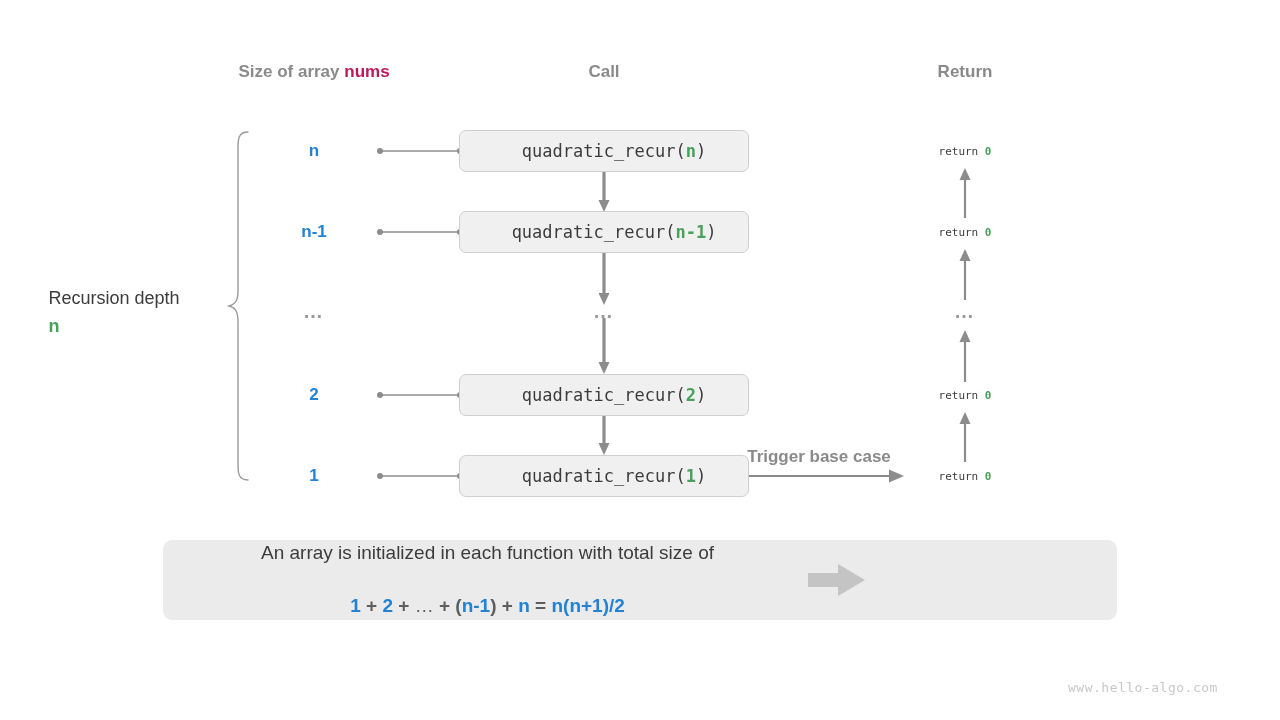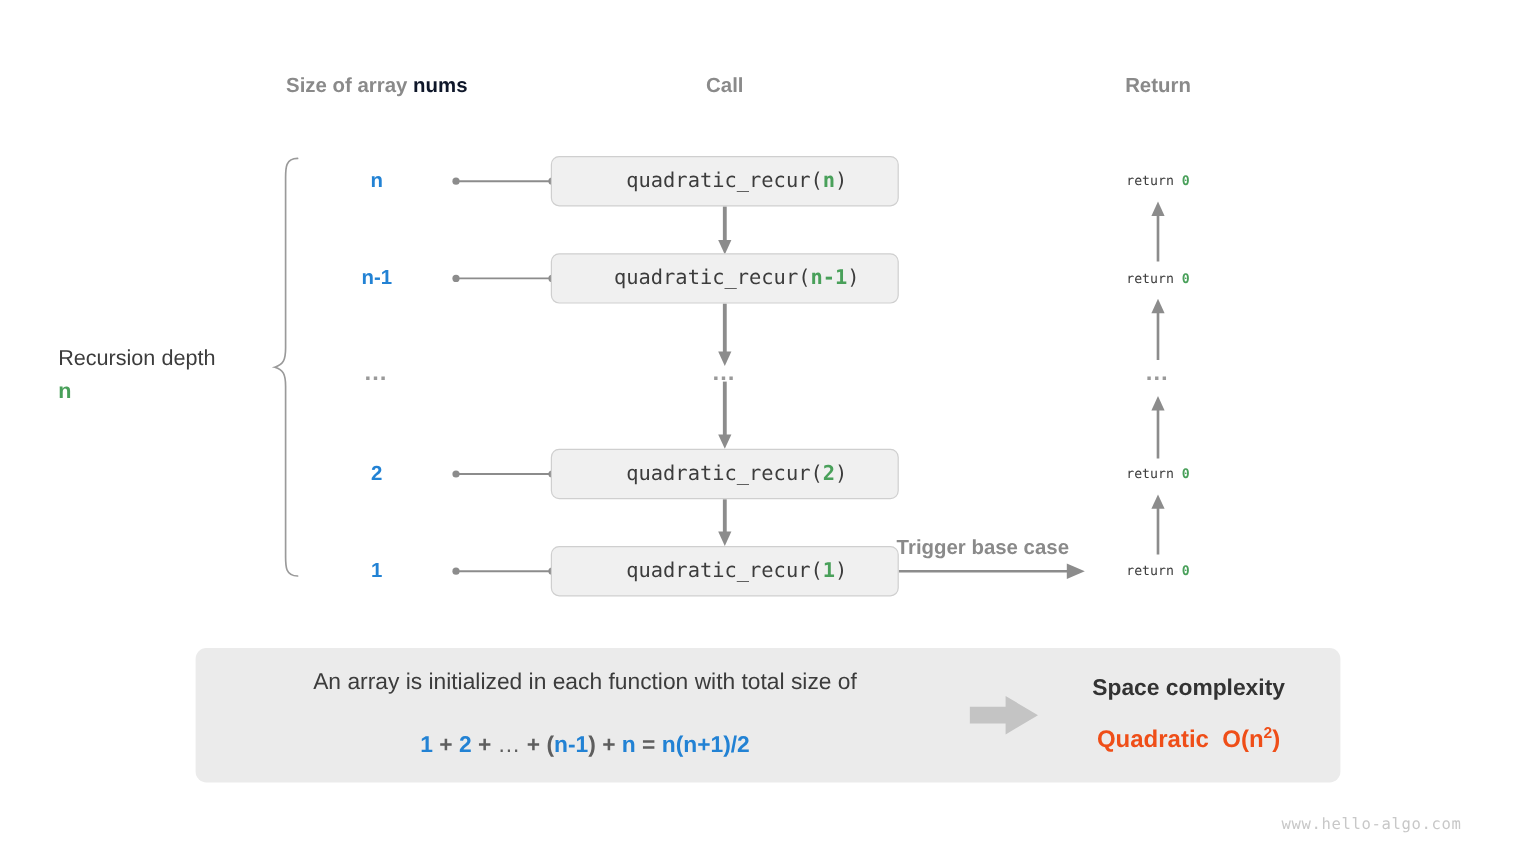--- a/index.html
+++ b/index.html
@@ -24,21 +24,21 @@
   
   .col-header {
     font-family: "Liberation Sans", sans-serif;
     font-weight: bold;
     font-size: 17px;
     color: #8a8a8a;
     white-space: nowrap;
     text-align: center;
     transform: translateX(-50%);
   }
-  .col-header .kw-blue { color: #0f172a; }
+  .col-header .kw-blue { color: #be185d; }
 
   
   .depth-label {
     font-size: 18px;
     color: #3c3c3c;
     white-space: nowrap;
     transform: translateX(-50%);
     line-height: 1.55;
   }
   .depth-label .depth-n {
@@ -291,34 +291,30 @@
     <line x1="15" y1="170" x2="15" y2="128" stroke="#8c8c8c" stroke-width="2.2"></line>
     <polygon points="15,119 9.5,131 20.5,131" fill="#8c8c8c"></polygon>
 
     <line x1="15" y1="252" x2="15" y2="209" stroke="#8c8c8c" stroke-width="2.2"></line>
     <polygon points="15,200 9.5,212 20.5,212" fill="#8c8c8c"></polygon>
 
     <line x1="15" y1="332" x2="15" y2="291" stroke="#8c8c8c" stroke-width="2.2"></line>
     <polygon points="15,282 9.5,294 20.5,294" fill="#8c8c8c"></polygon>
   </svg>
 
-  <div class="abs summary-panel" style="left:163px; top:540px; width:954px; height:112px;">
+  <div class="abs summary-panel" style="left:163px; top:540px; width:954px; height:80px;">
 
     <div class="summary-left">
       <div class="summary-line1">An array is initialized in each function with total size of</div>
       <div class="summary-formula"><span class="b">1</span><span class="op">&nbsp;</span><span class="op">+</span><span class="op">&nbsp;</span><span class="b">2</span><span class="op">&nbsp;</span><span class="op">+</span><span class="op">&nbsp;</span><span class="dots">…</span><span class="op">&nbsp;</span><span class="op">+</span><span class="op">&nbsp;</span><span class="op">(</span><span class="b">n-1</span><span class="op">)</span><span class="op">&nbsp;</span><span class="op">+</span><span class="op">&nbsp;</span><span class="b">n</span><span class="op">&nbsp;</span><span class="op">=</span><span class="op">&nbsp;</span><span class="b">n(n+1)/2</span></div>
     </div>
 
     <div class="summary-arrow">
       <svg width="58" height="34" viewBox="0 0 58 34">
         <polygon points="0,10 30,10 30,1 57,17 30,33 30,24 0,24" fill="#c4c4c4"></polygon>
       </svg>
     </div>
 
-    <div class="summary-right">
-      <div class="sc-title">Space complexity</div>
-      <div class="sc-value"><span>Quadratic</span>&nbsp;&nbsp;<span>O(n</span><sup>2</sup><span>)</span></div>
-    </div>
   </div>
 
   <div class="abs watermark" style="left:1068px; top:680px;">www.hello-algo.com</div>
 
 </div>
 
 </body></html>

